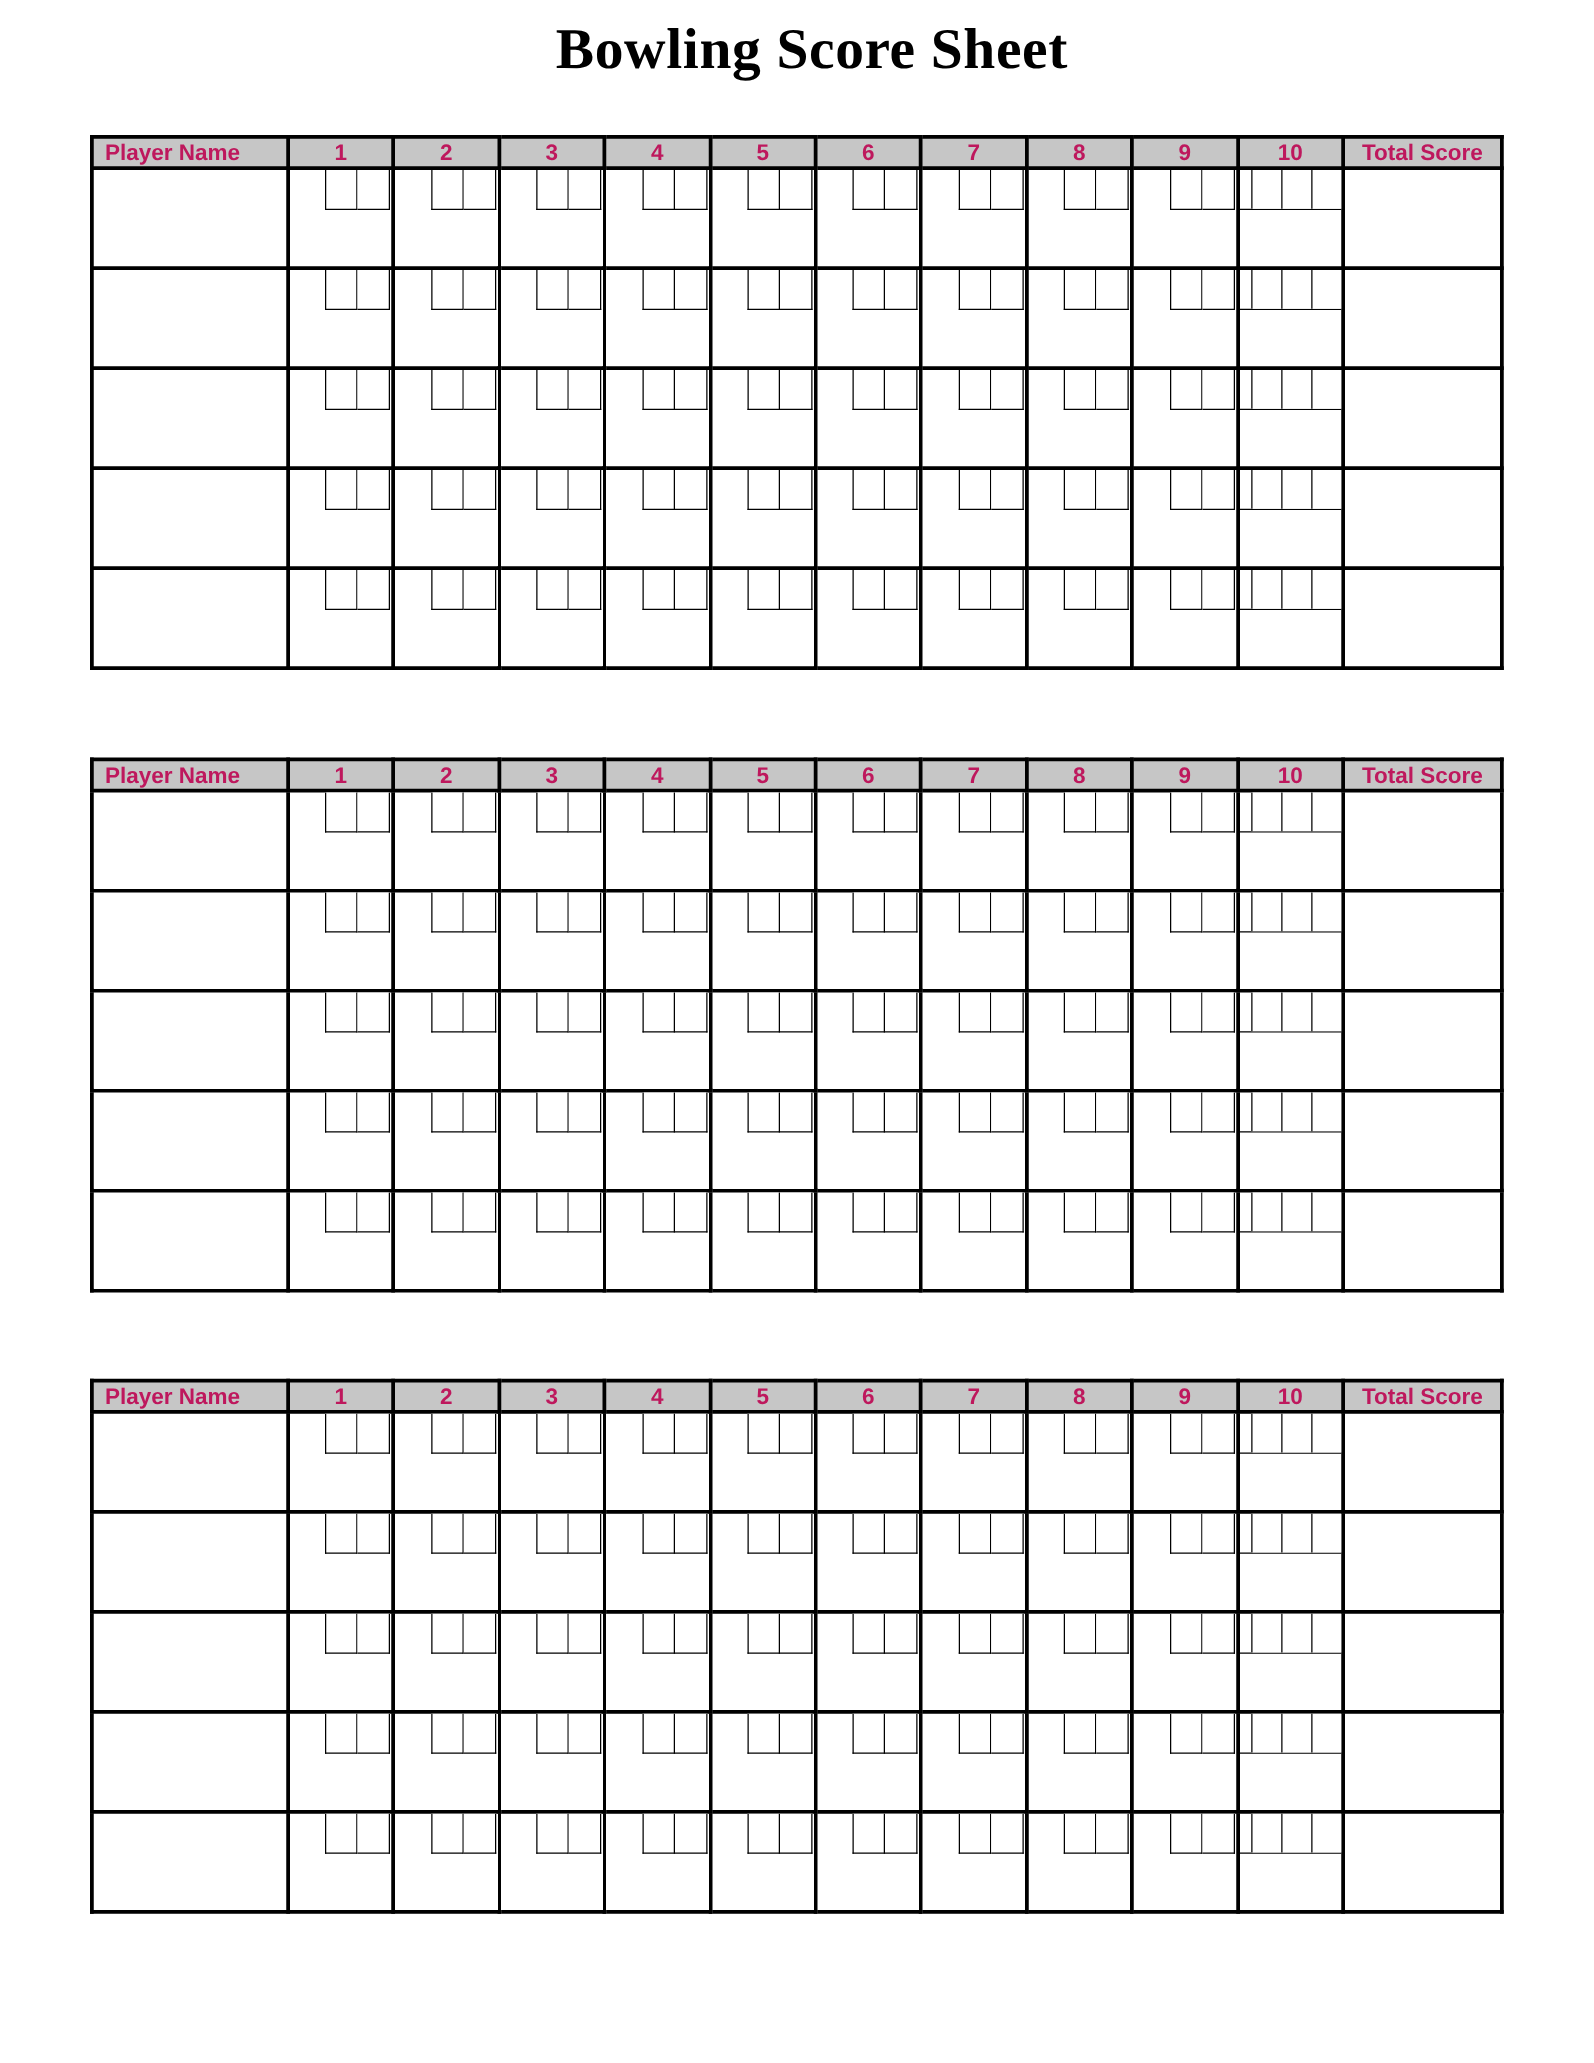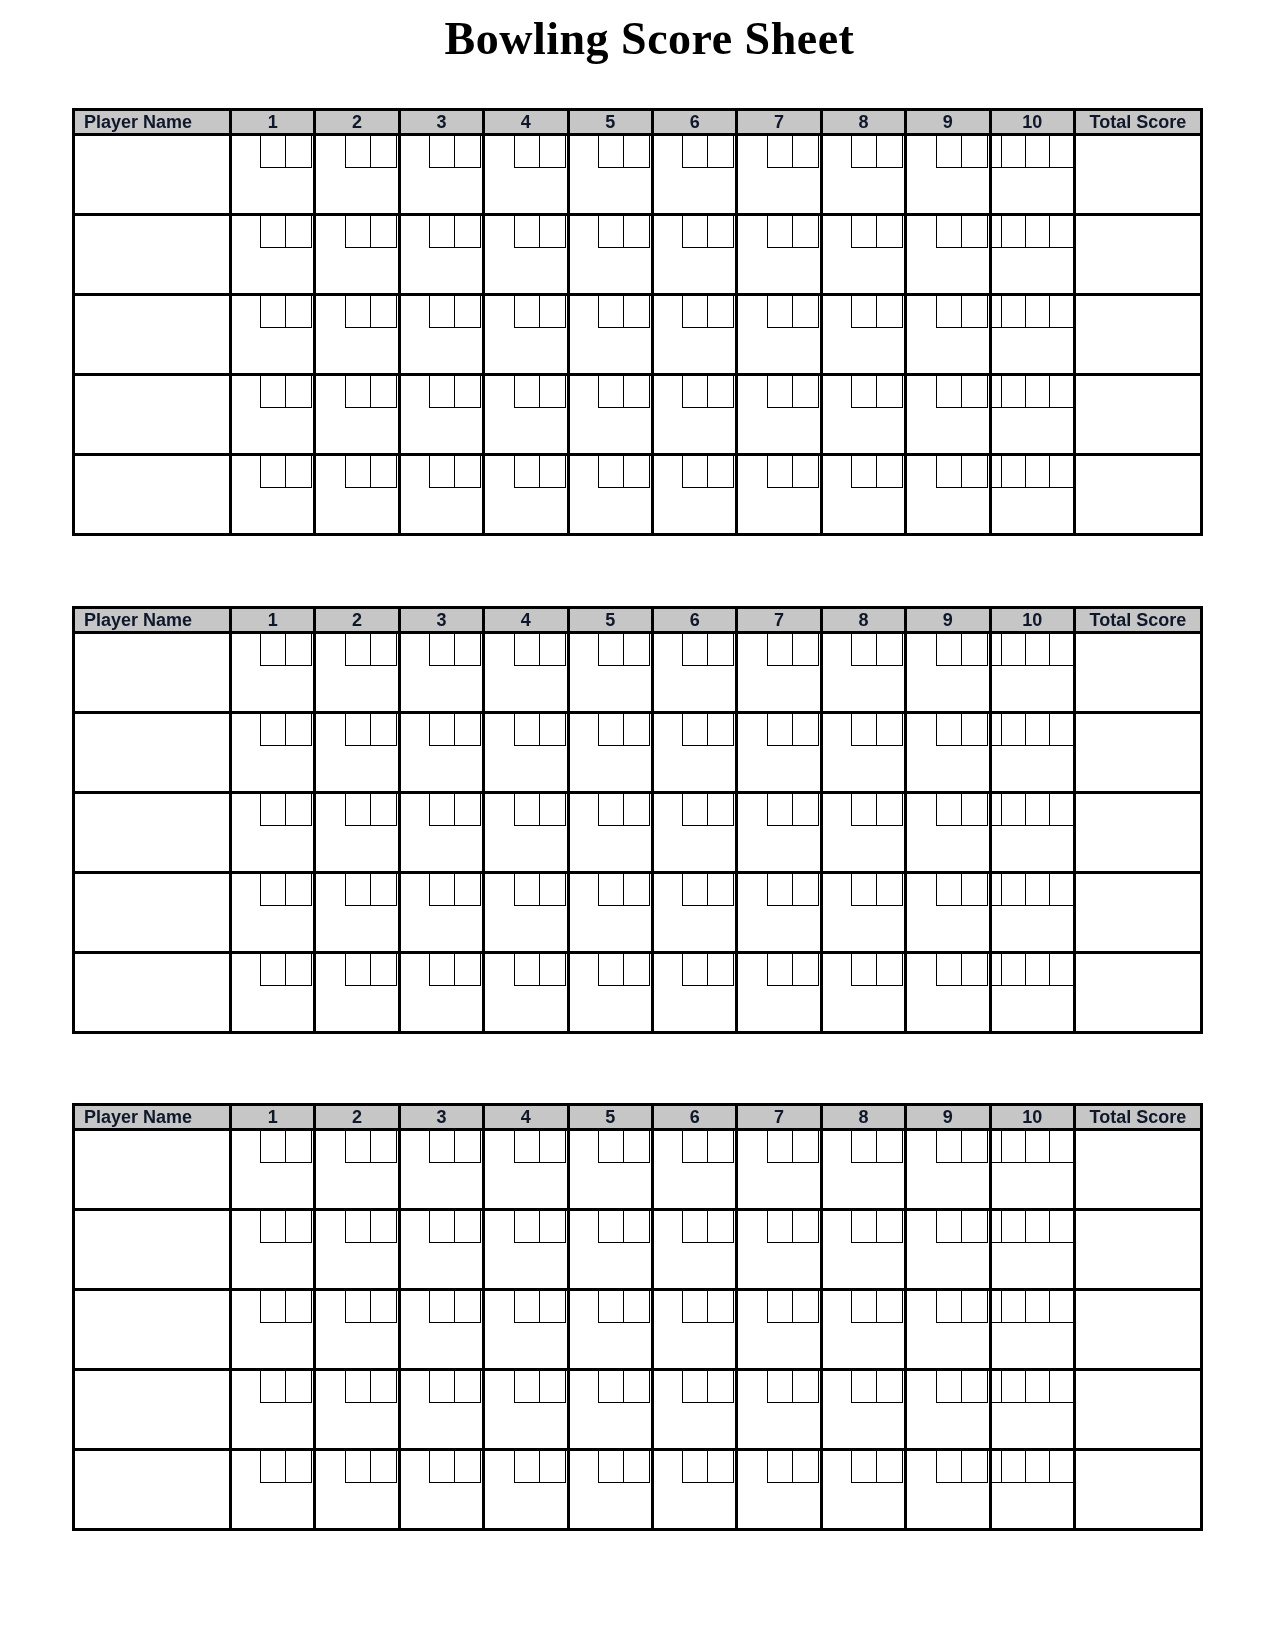--- a/index.html
+++ b/index.html
@@ -41,21 +41,21 @@
   table.sheet td {
     border: 3px solid #000000;
     padding: 0;
   }
   table.sheet th {
     background: #c6c6c6;
     height: 22px;
     font-size: 18px;
     font-weight: bold;
     text-align: center;
-    color: #0f172a;
+    color: #be185d;
     font-family: "Liberation Sans", sans-serif;
   }
   table.sheet th.player {
     text-align: left;
     padding-left: 9px;
   }
   table.sheet tbody tr {
     height: 80px;
   }
   table.sheet td {

